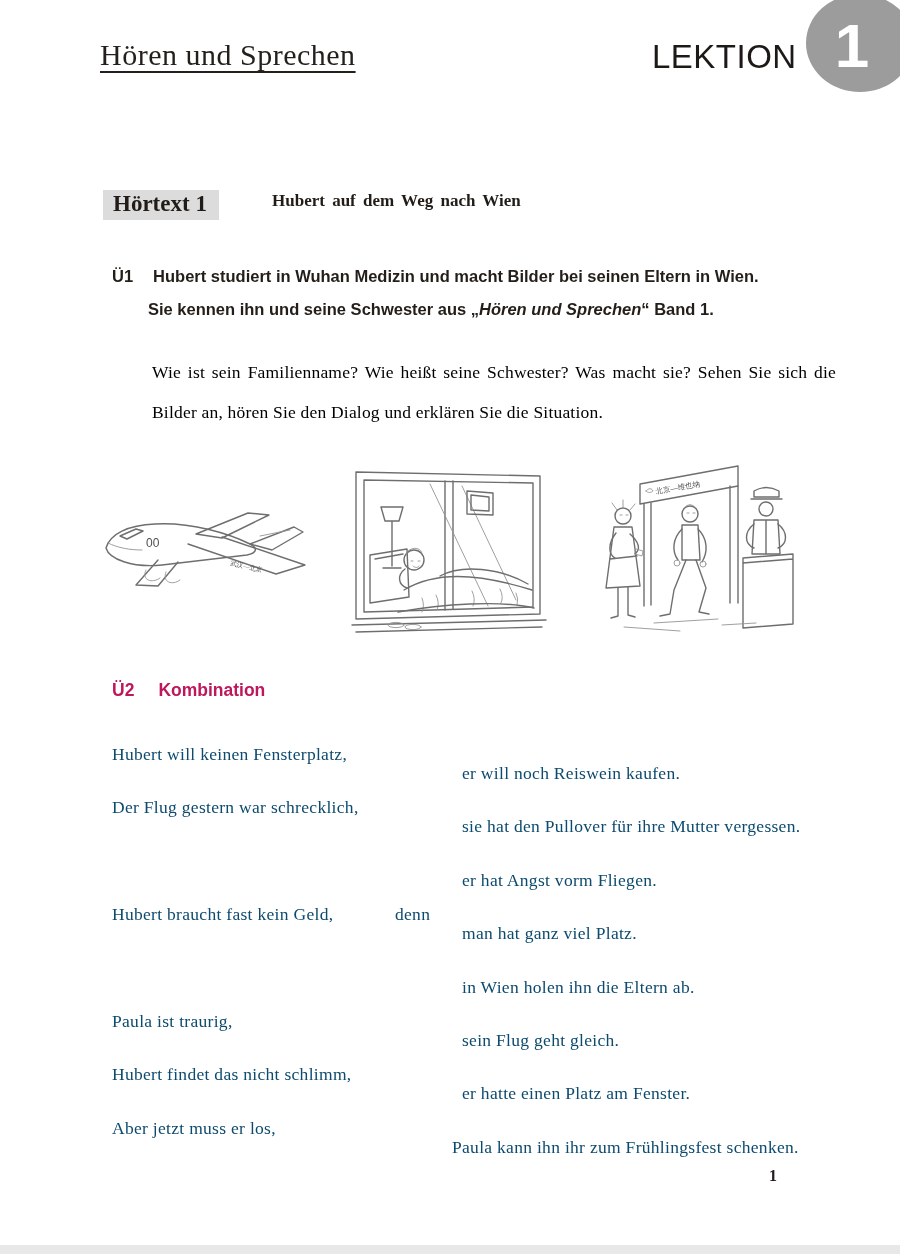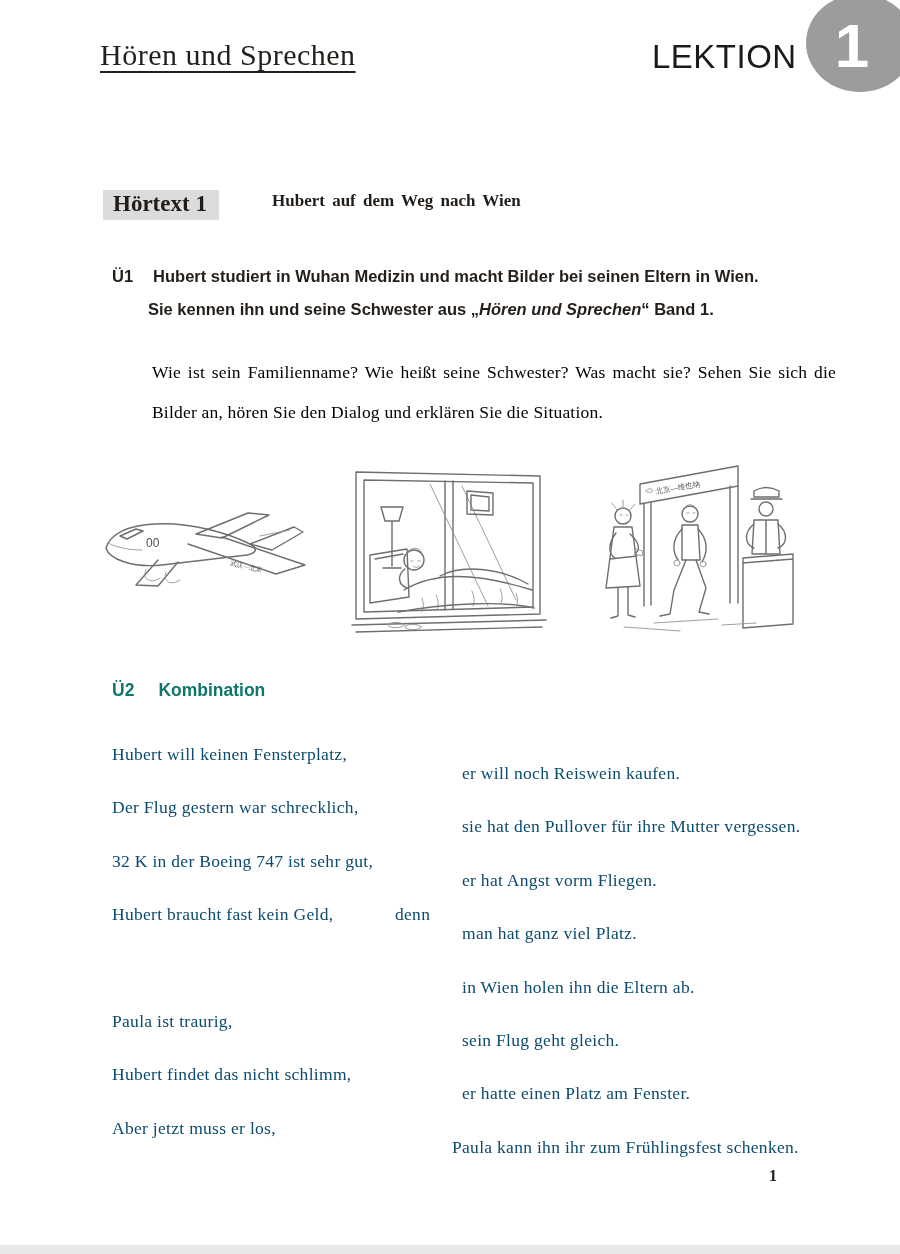--- a/index.html
+++ b/index.html
@@ -76,21 +76,21 @@
   }
   .sketch .thin { stroke-width:.9; stroke:#949494; }
   .sketch text {
     fill:#4f4f4f; stroke:none;
     font-family:"Liberation Sans","DejaVu Sans",sans-serif;
   }
   
   .ue2-head {
     position:absolute; left:112px; top:680px;
     font-family:"Liberation Sans","DejaVu Sans",sans-serif;
-    font-weight:bold; font-size:17.5px; color:#0f766e;
+    font-weight:bold; font-size:17.5px; color:#be185d;
   }
   .ue2-head .lab { margin-right:24px; }
   
   .combo {
     position:absolute; left:112px; top:744px; width:700px; height:420px;
     font-size:17.5px; letter-spacing:.3px; color:#0c4a6e;
   }
   .combo .l    { position:absolute; left:0; white-space:nowrap; }
   .combo .r    { position:absolute; left:350px; white-space:nowrap;margin-top:19px; }
   .combo .r8   { left:340px; }
@@ -185,21 +185,20 @@
 
   <div class="ue2-head">
     <span class="lab">Ü2</span><span>Kombination</span>
   </div>
 
   <div class="combo">
     <div class="l" style="top:0">Hubert will keinen Fensterplatz,</div>
     <div class="r" style="top:0">er will noch Reiswein kaufen.</div>
     <div class="l" style="top:53px">Der Flug gestern war schrecklich,</div>
     <div class="r" style="top:53px">sie hat den Pullover für ihre Mutter vergessen.</div>
-    <div class="l" style="top:107px">32 K in der Boeing 747 ist sehr gut,</div>
     <div class="r" style="top:107px">er hat Angst vorm Fliegen.</div>
     <div class="l" style="top:160px">Hubert braucht fast kein Geld,</div>
     <div class="denn" style="top:160px">denn</div>
     <div class="r" style="top:160px">man hat ganz viel Platz.</div>
     <div class="r" style="top:214px">in Wien holen ihn die Eltern ab.</div>
     <div class="l" style="top:267px">Paula ist traurig,</div>
     <div class="r" style="top:267px">sein Flug geht gleich.</div>
     <div class="l" style="top:320px">Hubert findet das nicht schlimm,</div>
     <div class="r" style="top:320px">er hatte einen Platz am Fenster.</div>
     <div class="l" style="top:374px">Aber jetzt muss er los,</div>

